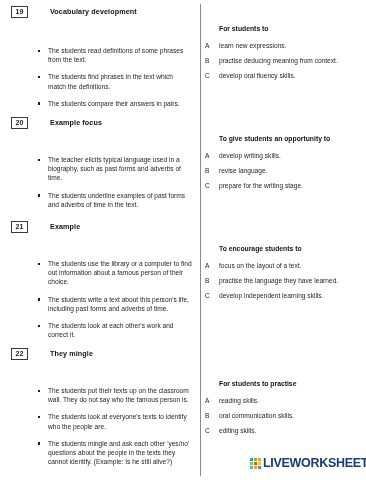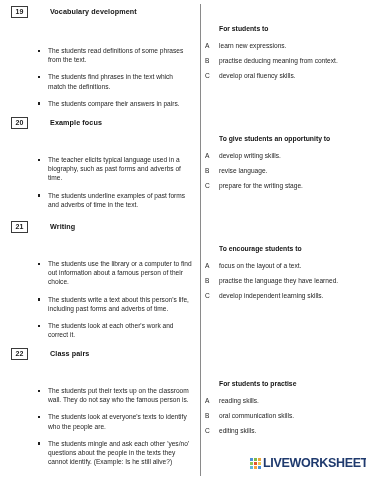--- a/index.html
+++ b/index.html
@@ -193,33 +193,33 @@
       </div>
       <div class="bullets" style="top:24px;position:relative;">
         <div class="bullet">The teacher elicits typical language used in a biography, such as past forms and adverbs of time.</div>
         <div class="bullet">The students underline examples of past forms and adverbs of time in the text.</div>
       </div>
     </div>
 
     <div class="task" style="top:221px;">
       <div class="task-head">
         <div class="num-box">21</div>
-        <div class="task-title">Writing</div>
+        <div class="task-title">Example</div>
       </div>
       <div class="bullets" style="top:24px;position:relative;">
         <div class="bullet">The students use the library or a computer to find out information about a famous person of their choice.</div>
         <div class="bullet">The students write a text about this person's life, including past forms and adverbs of time.</div>
         <div class="bullet">The students look at each other's work and correct it.</div>
       </div>
     </div>
 
     <div class="task" style="top:348px;">
       <div class="task-head">
         <div class="num-box">22</div>
-        <div class="task-title">Class pairs</div>
+        <div class="task-title">They mingle</div>
       </div>
       <div class="bullets" style="top:24px;position:relative;">
         <div class="bullet">The students put their texts up on the classroom wall.  They do not say who the famous person is.</div>
         <div class="bullet">The students look at everyone's texts to identify who the people are.</div>
         <div class="bullet">The students mingle and ask each other 'yes/no' questions about the people in the texts they cannot identify.  (Example: Is he still alive?)</div>
       </div>
     </div>
 
   </div>
 

